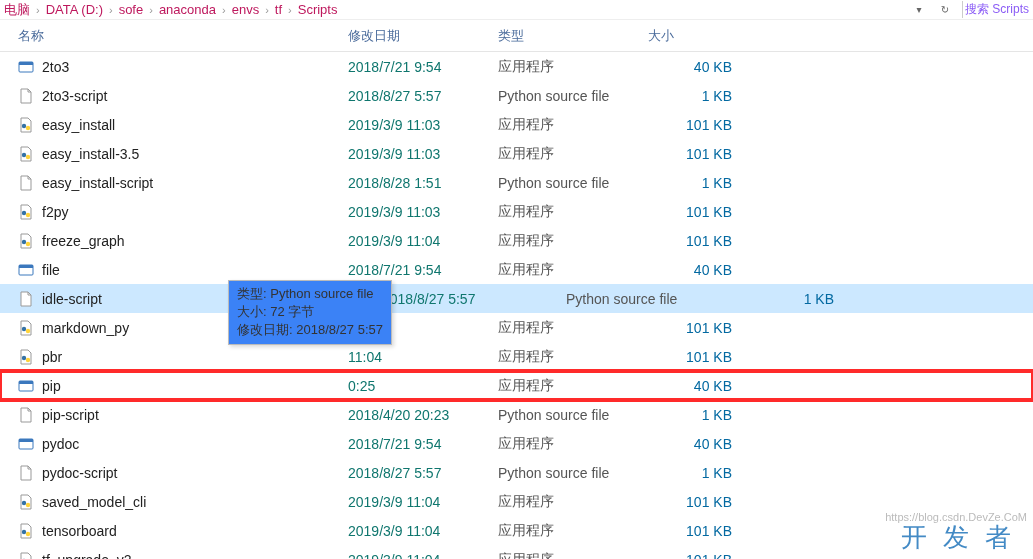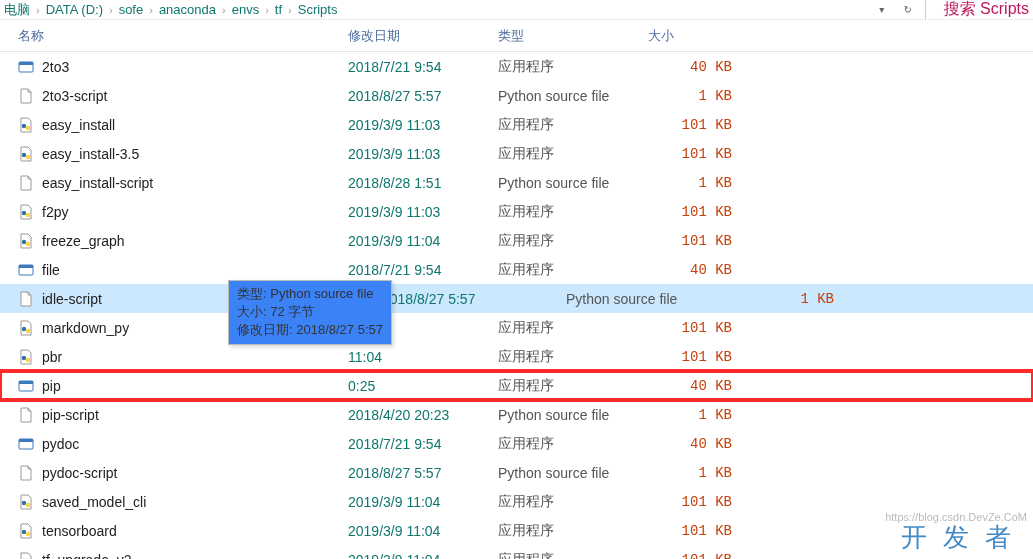--- a/index.html
+++ b/index.html
@@ -24,27 +24,27 @@
   .breadcrumb {
     display: flex;
     align-items: center;
     gap: 6px;
     flex: 1;
     white-space: nowrap;
     color: #555;
     font-size: 13px;
   }
   .bc-sep { color: #999; font-size: 11px; }
-  .bc-seg { color: #0f766e; }
+  .bc-seg { color: #be185d; }
   .addr-right { color: #888; display:flex; align-items:center; gap:8px;}
   .addr-btn {
     width:18px;height:16px; display:flex;align-items:center;justify-content:center;
     color:#666; font-size:10px;
   }
-  .search-hint { color:#be185d; font-size:16px; border-left:1px solid #ccc; padding-left:18px;}
+  .search-hint { color:#8b5cf6; font-size:12px; border-left:1px solid #ccc; padding-left:2px;}
   .header-row {
     display: flex;
     align-items: center;
     height: 32px;
     border-bottom: 1px solid #e5e5e5;
     background: #fff;
     font-size: 13px;
     color: #4a6b9b;
     user-select: none;
   }
@@ -68,21 +68,21 @@
   }
   .row .name-cell {
     width: 340px;
     display:flex;
     align-items:center;
     gap:8px;
     padding-left: 18px;
   }
   .row .date-cell { width:150px; padding:0 8px; color:#0f766e; }
   .row .type-cell { width:150px; padding:0 8px; color:#555; }
-  .row .size-cell { width:100px; padding:0 8px; color:#c2410c; text-align:right;font-family:Liberation Mono, monospace;}
+  .row .size-cell { width:100px; padding:0 8px; color:#0369a1; text-align:right;}
   .row.sel {
     background: #cce8ff;
     gap: 34px;
   }
   .row.hl {
     outline: 4px solid #ff2a2a;
     outline-offset: -2px;
     z-index: 2;
   }
   .icon {

